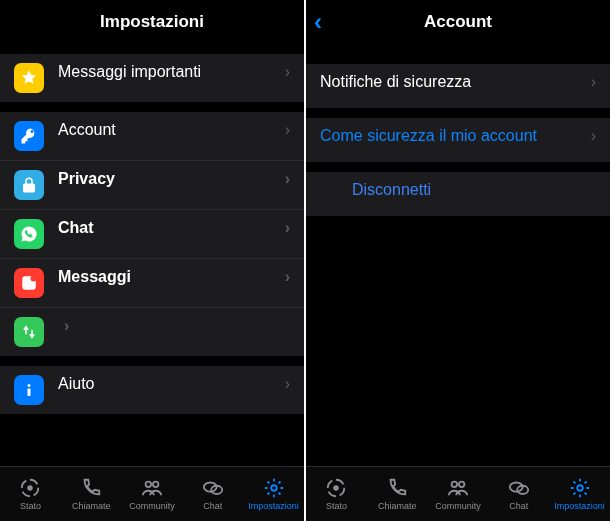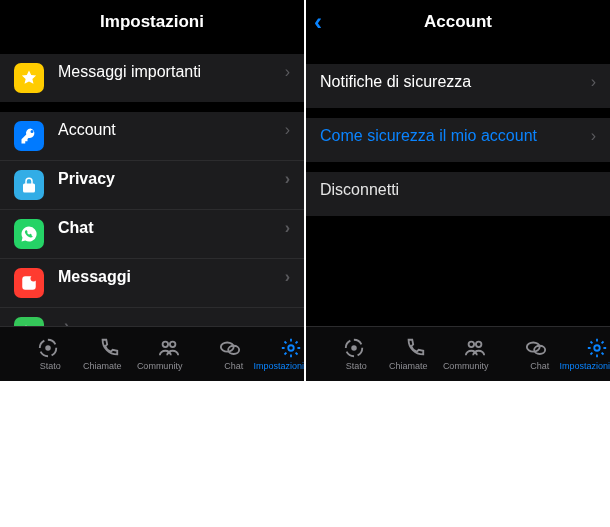--- a/index.html
+++ b/index.html
@@ -1,18 +1,18 @@
 <!DOCTYPE html>
 <html><head>
 <meta charset="utf-8">
 <style>
   * { margin: 0; padding: 0; box-sizing: border-box; }
   body { background: #fff; font-family: -apple-system, BlinkMacSystemFont, "Segoe UI", Helvetica, Arial, sans-serif; width: 610px; height: 527px; }
 
-  .wrapper { display: flex; width: 610px; height: 381px; }
+  .wrapper { display: flex; width: 610px; height: 521px; }
   .phone { flex: 1; background: #000; display: flex; flex-direction: column; position: relative; overflow: hidden; }
   .phone + .phone { border-left: 2px solid #fff; }
 
   .header { height: 44px; display: flex; align-items: center; justify-content: center; position: relative; color: #fff; font-weight: 600; font-size: 17px; }
   .back-btn { position: absolute; left: 8px; top: 50%; transform: translateY(-50%); color: #0a84ff; font-size: 24px; line-height: 1; cursor: pointer; }
 
   .content { flex: 1; overflow: auto; }
 
   .section { margin-top: 10px; }
   .section.tight { margin-top: 20px; }
@@ -29,33 +29,33 @@
     cursor: pointer;
   }
   .row + .row { border-top: 1px solid #2c2c2e; font-weight: bold; }
   .row .icon-slot { width: 30px; height: 30px; border-radius: 7px; display: flex; align-items: center; justify-content: center; margin-right: 14px; flex-shrink: 0; }
   .row .label { flex: 1; }
   .row .chev { color: #5a5a5e; font-size: 16px; margin-left: 6px; }
 
   .no-icon .label { padding-left: 0; }
 
   .link-blue { color: #0a84ff; }
-  .link-red { color: #e5e5e5; }
+  .link-red { color: #3b82f6; margin-left: 32px; }
 
   .tabbar {
     height: 55px;
     display: flex;
     border-top: 1px solid #2c2c2e;
     background: #0b0b0c;
   }
   .tab {
     flex: 1;
     display: flex;
     flex-direction: column;
-    align-items: flex-end;
+    align-items: center;
     justify-content: center;
     gap: 2px;
     color: #8e8e93;
     font-size: 9px;
     cursor: pointer;
   }
   .tab svg { width: 26px; height: 22px; }
   .tab.active { color: #0a84ff; }
 
   

